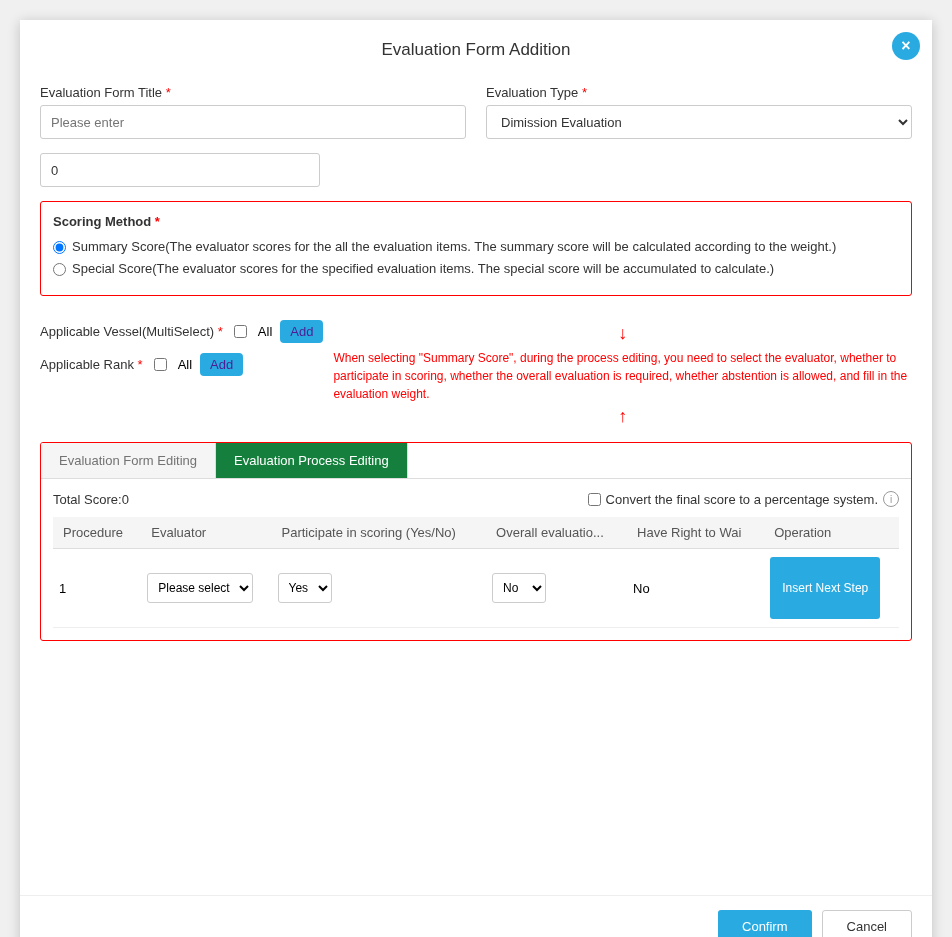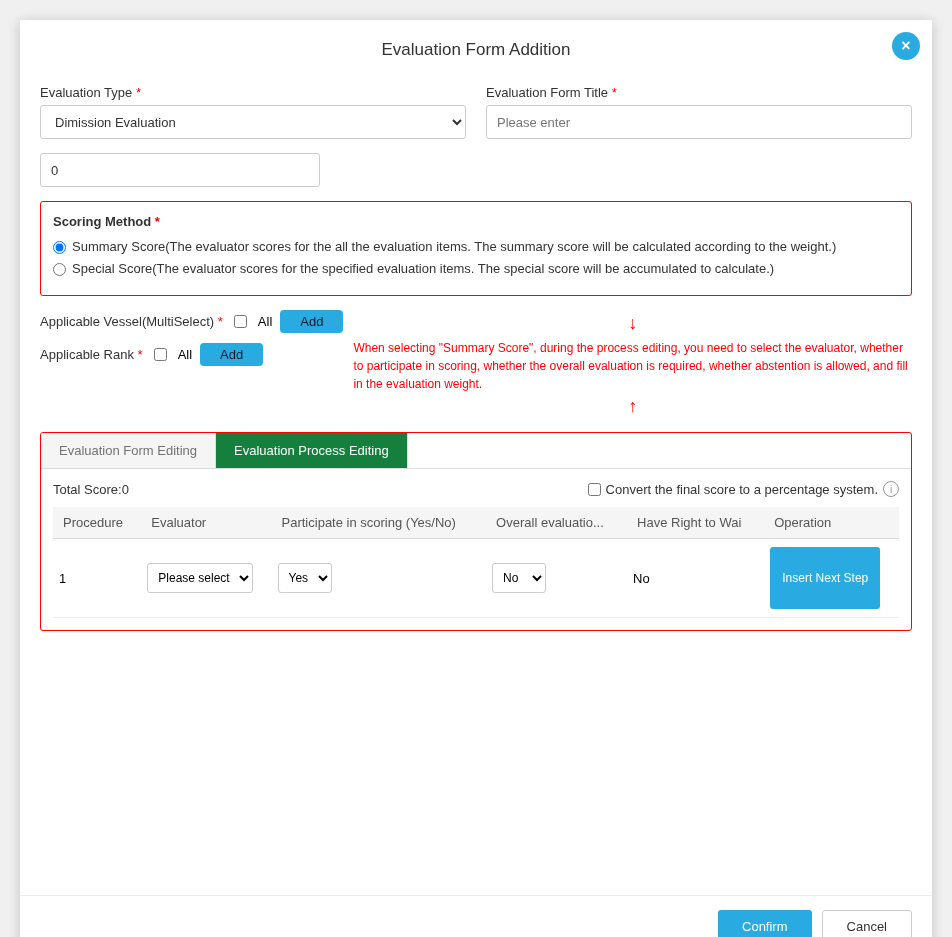--- a/index.html
+++ b/index.html
@@ -91,21 +91,21 @@
     }
     .rule-note {
       font-size: 12px;
       color: #666;
       margin-left: 4px;
     }
     .scoring-box {
       border: 1px solid red;
       border-radius: 3px;
       padding: 12px;
-      margin-bottom: 14px;
+      margin-bottom: 24px;
     }
     .scoring-title {
       font-size: 13px;
       font-weight: bold;
       margin-bottom: 10px;
       color: #333;
     }
     .radio-option {
       display: flex;
       align-items: flex-start;
@@ -127,24 +127,24 @@
     }
     .applicable-row label {
       color: #333;
       white-space: nowrap;
     }
     .applicable-row input[type="checkbox"] {
       margin: 0 3px;
     }
     .btn-add {
       background: #29abe2;
-      color: #0f172a;
+      color: #4c1d95;
       border: none;
       border-radius: 4px;
-      padding: 4px 20px;
+      padding: 4px 10px;
       cursor: pointer;
       font-size: 13px;
     }
     .tooltip-box {
       flex: 1;
       color: red;
       font-size: 12px;
       line-height: 1.5;
       padding-left: 10px;
     }
@@ -297,31 +297,31 @@
   <div class="modal-header">
     <span>Evaluation Form Addition</span>
     <button class="close-btn">×</button>
   </div>
 
   <div class="modal-body">
 
     <div class="form-row">
       <div class="form-group">
         <label>
+          <span>Evaluation Form Title</span> <span class="required">*</span>
+        </label>
+        <input type="text" placeholder="Please enter" style="">
+      </div>
+      <div class="form-group">
+        <label>
           <span>Evaluation Type</span> <span class="required">*</span>
         </label>
         <select>
           <option>Dimission Evaluation</option>
         </select>
-      </div>
-      <div class="form-group">
-        <label>
-          <span>Evaluation Form Title</span> <span class="required">*</span>
-        </label>
-        <input type="text" placeholder="Please enter" style="">
       </div>
     </div>
 
     <div class="form-row">
       <div class="form-group" style="flex: 1;">
         <input type="number" value="0" style="width: 280px;">
       </div>
     </div>
 
     <div class="scoring-box">

